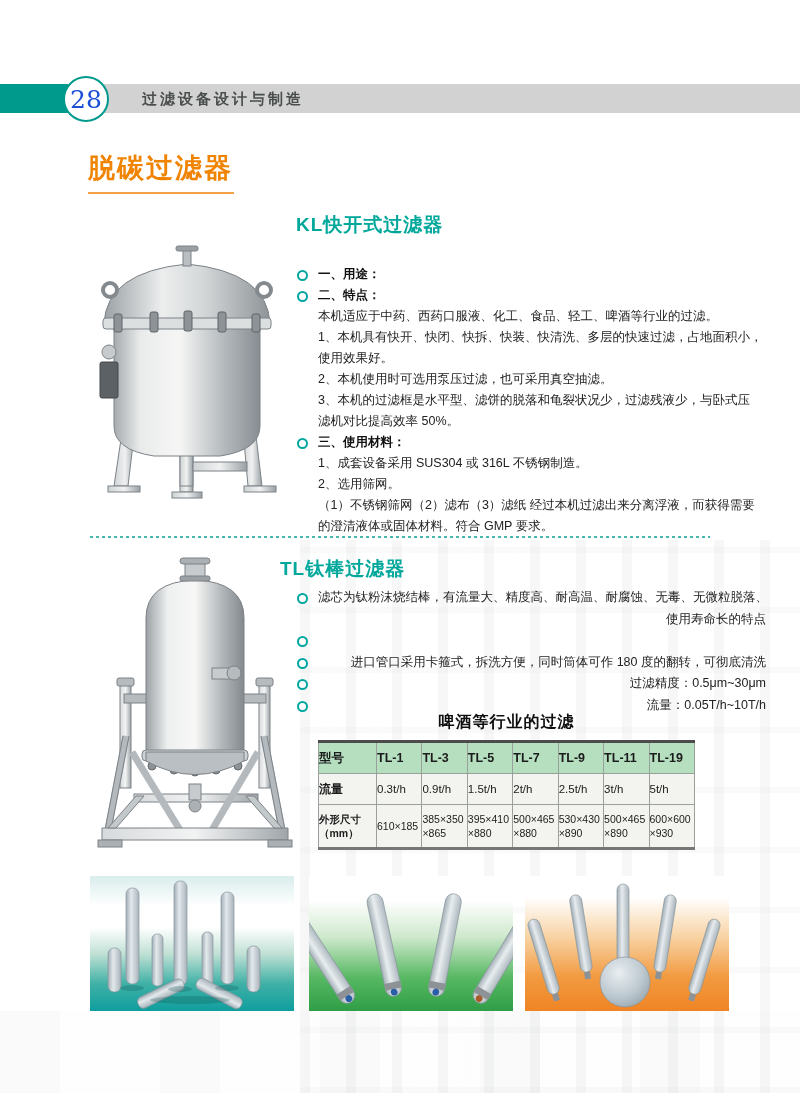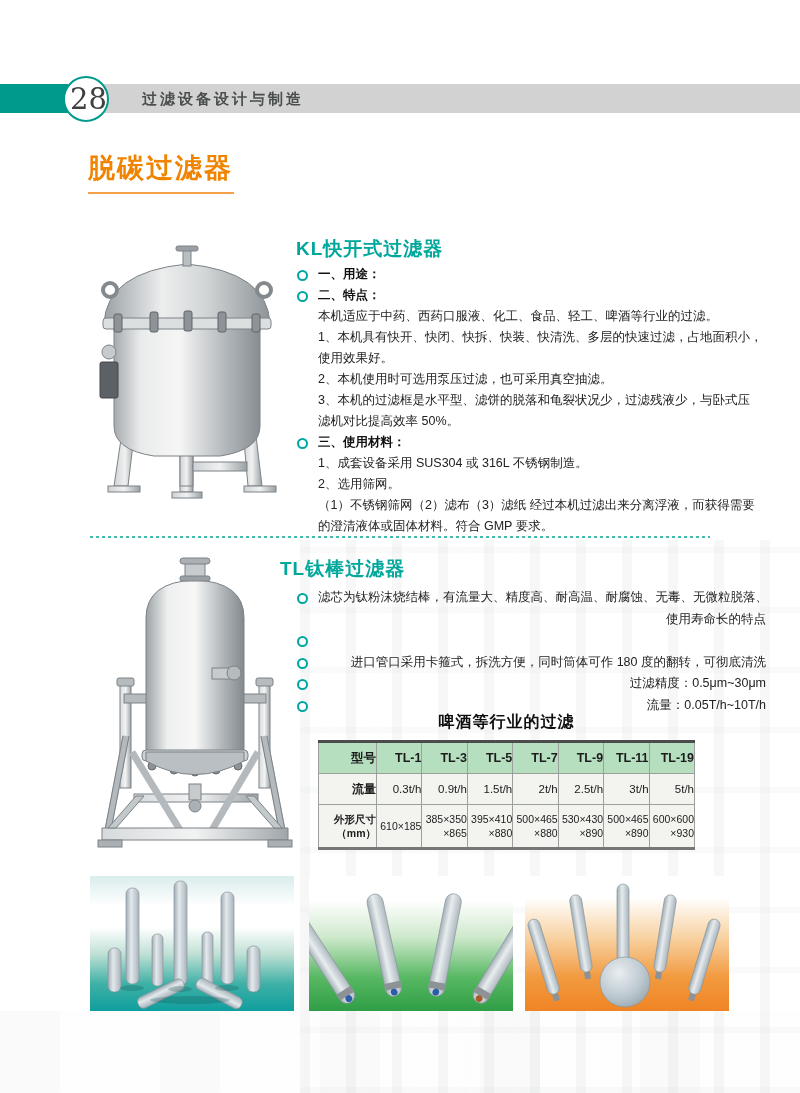--- a/index.html
+++ b/index.html
@@ -19,32 +19,32 @@
   .bg-watermark2{
     position:absolute;left:0;top:1011px;width:800px;height:82px;
     background:repeating-linear-gradient(90deg, rgba(130,136,140,0.07) 0 60px, rgba(130,136,140,0.02) 60px 160px);
     opacity:.6;pointer-events:none;
   }
   
   .band-gray{position:absolute;left:0;top:84px;width:800px;height:29px;background:#d2d2d2;}
   .band-teal{position:absolute;left:0;top:84px;width:68px;height:29px;background:#009a8d;}
   .page-circle{
     position:absolute;left:63px;top:76px;width:42px;height:42px;border-radius:50%;
-    background:#ffffff;border:2px solid #009a8d;display:flex;align-items:center;justify-content:flex-end;
-    font-family:"DejaVu Serif","Liberation Serif",serif;font-size:29px;color:#404040;z-index:3;
+    background:#ffffff;border:2px solid #009a8d;display:flex;align-items:center;justify-content:center;
+    font-family:"DejaVu Serif","Liberation Serif",serif;font-size:25px;color:#1d4ed8;z-index:3;
   }
   .band-title{
     position:absolute;left:142px;top:90px;font-size:15px;font-weight:bold;color:#4a4f4e;letter-spacing:3px;z-index:2;
   }
   
   .doc-title{position:absolute;left:88px;top:150px;font-size:27px;font-weight:bold;color:#f08300;letter-spacing:2px;font-family:Liberation Mono, monospace;}
   .doc-title-underline{position:absolute;left:88px;top:192px;width:146px;height:2px;background:#f3a24a;}
   
   .sec-heading{position:absolute;font-size:19px;font-weight:bold;color:#00a79b;letter-spacing:1px;}
-  .kl-heading{left:296px;top:236px;}
+  .kl-heading{left:296px;top:212px;}
   .tl-heading{left:280px;top:556px;}
   
   .txt-list{position:absolute;width:470px;}
   .kl-list{left:296px;top:264px;}
   .tl-list{left:296px;top:587px;}
   .line{position:relative;height:21px;line-height:21px;font-size:12.5px;padding-left:22px;white-space:nowrap;color:#222;}
   .tl-list .line{height:21.5px;line-height:21.5px;text-align:right;}
   .line.bold{font-weight:bold;color:#111;}
   .bullet{
     position:absolute;left:1px;top:6px;width:7px;height:7px;border:2px solid #00a6a0;border-radius:50%;background:#fff;
@@ -57,21 +57,21 @@
   
   .kl-image{position:absolute;left:84px;top:234px;width:206px;height:272px;}
   .tl-image{position:absolute;left:84px;top:556px;width:222px;height:309px;}
   
   .tbl-title{position:absolute;left:318px;top:712px;width:377px;text-align:center;font-size:16px;font-weight:bold;color:#101010;letter-spacing:1px;}
   table.flow{
     position:absolute;left:318px;top:740px;width:377px;border-collapse:collapse;table-layout:fixed;
     border-top:3px solid #4c4c4c;border-bottom:3px solid #777;
   }
   table.flow td{
-    border:1px solid #9aa09c;text-align:right;vertical-align:middle;
+    border:1px solid #9aa09c;text-align:left;vertical-align:middle;
     font-size:11.5px;background:#f3f3ef;color:#1b1b1b;padding:0;
   }
   table.flow tr.hdr td{background:#b6dfc0;font-weight:bold;font-size:12.5px;height:30px;}
   table.flow tr.r1 td, table.flow tr.r2 td{height:30px;}
   table.flow tr.r3 td{height:42px;font-size:10.5px;}
   table.flow td.rowlabel{font-weight:bold;font-size:12px;}
   .pre{white-space:pre-line;line-height:1.35;}
   
   .photo{position:absolute;top:876px;width:204px;height:135px;overflow:hidden;}
   .photo-1{left:90px;background:linear-gradient(180deg,#d9edec 0%,#ffffff 22%,#ffffff 38%,#bfe0d4 58%,#3fb0a6 80%,#0f9e9e 100%);}

